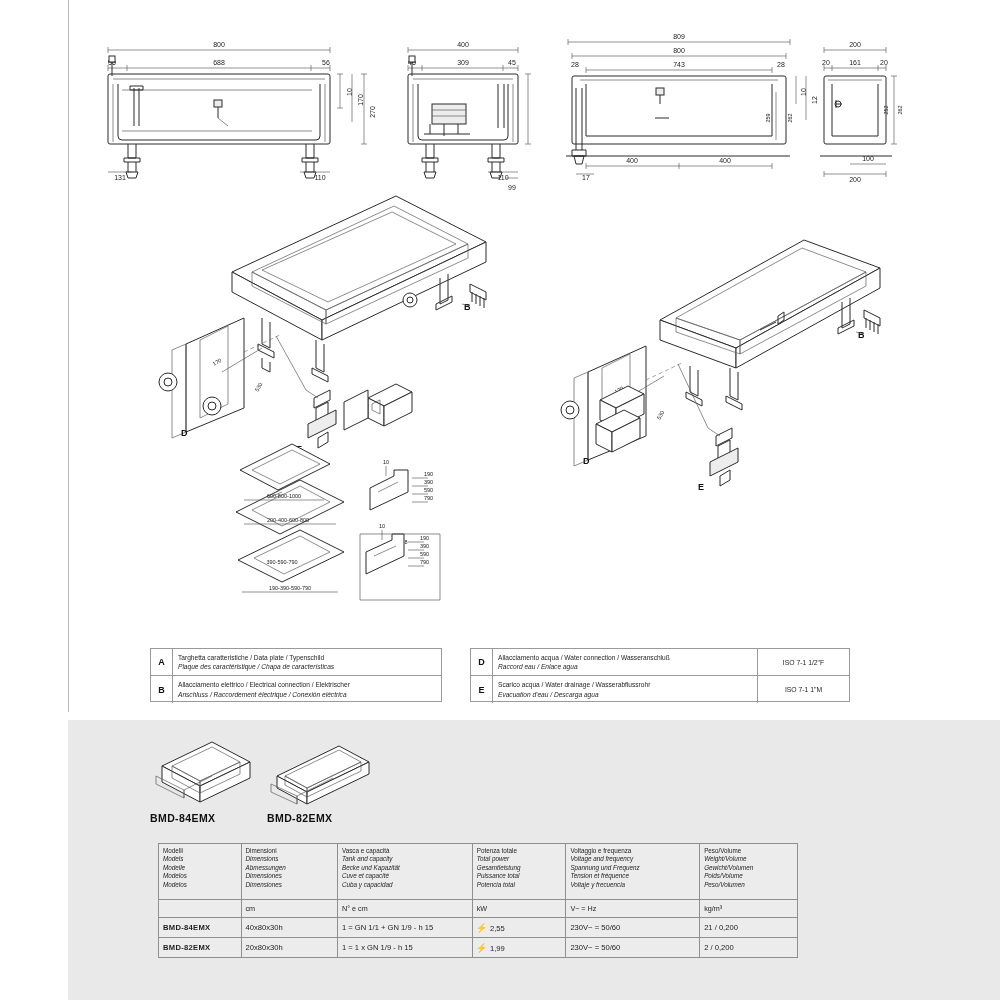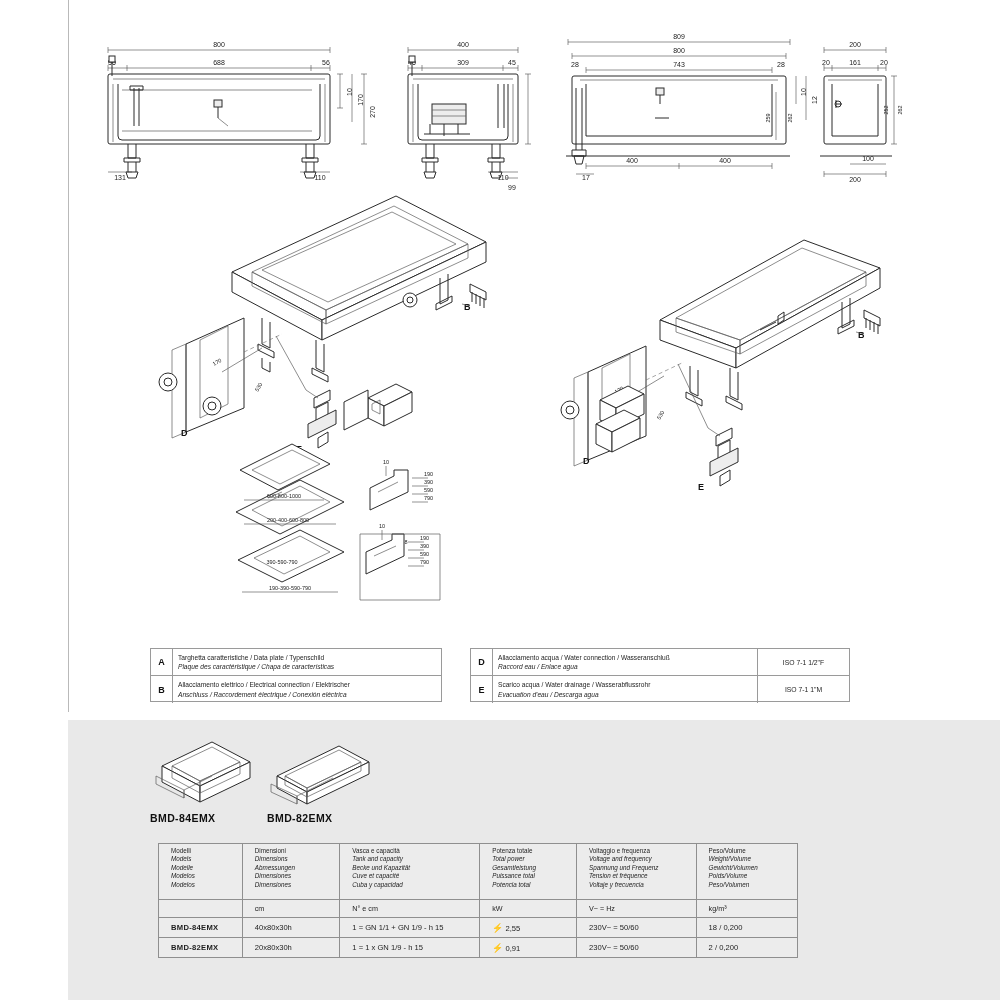--- a/index.html
+++ b/index.html
@@ -43,21 +43,21 @@
     font-size:6.8px;color:#1d1d1d;box-sizing:border-box;}
 
   
   .bottom-panel{position:absolute;left:68px;top:720px;width:932px;height:280px;background:#e9e9e9;}
   .models-row{position:absolute;left:145px;top:730px;width:400px;height:100px;}
   .model-thumb{position:absolute;}
   .model-label{position:absolute;font-size:10.5px;font-weight:bold;color:#101010;letter-spacing:0.4px;}
 
   
   .spec-table{position:absolute;left:158px;top:843px;width:640px;border-collapse:collapse;background:#ececec;}
-  .spec-table td{border:1px solid #8f8f8f;padding:2px 12px;vertical-align:middle;}
+  .spec-table td{border:1px solid #8f8f8f;padding:2px 4px;vertical-align:middle;}
   .spec-head td{height:50px;vertical-align:top;padding-top:3px;}
   .spec-head span{display:block;font-size:6.3px;line-height:8.4px;color:#1d1d1d;font-style:italic;}
   .spec-head span.first{font-style:normal;}
   .unit-row td{height:13px;font-size:7.2px;color:#1d1d1d;}
   .data-row td{height:15px;font-size:7.6px;color:#1d1d1d;}
   .model-cell{font-weight:bold;font-size:9px;color:#0f0f0f;letter-spacing:0.3px;}
   .c-model{width:82px;}
   .c-dim{width:96px;}
   .c-tank{width:132px;}
   .c-pow{width:92px;}
@@ -509,24 +509,24 @@
     <td>kW</td>
     <td>V~ = Hz</td>
     <td>kg/m³</td>
   </tr>
   <tr class="data-row">
     <td class="model-cell">BMD-84EMX</td>
     <td>40x80x30h</td>
     <td class="nowrap">1 = GN 1/1 + GN 1/9 - h 15</td>
     <td><span class="bolt">⚡</span><span>2,55</span></td>
     <td>230V~ = 50/60</td>
-    <td>18 / 0,200</td>
+    <td>21 / 0,200</td>
   </tr>
   <tr class="data-row">
     <td class="model-cell">BMD-82EMX</td>
     <td>20x80x30h</td>
     <td class="nowrap">1 = 1 x GN 1/9 - h 15</td>
-    <td><span class="bolt">⚡</span><span>0,91</span></td>
+    <td><span class="bolt">⚡</span><span>1,99</span></td>
     <td>230V~ = 50/60</td>
     <td>2 / 0,200</td>
   </tr>
 </tbody>
   </table>
 
 </body></html>

